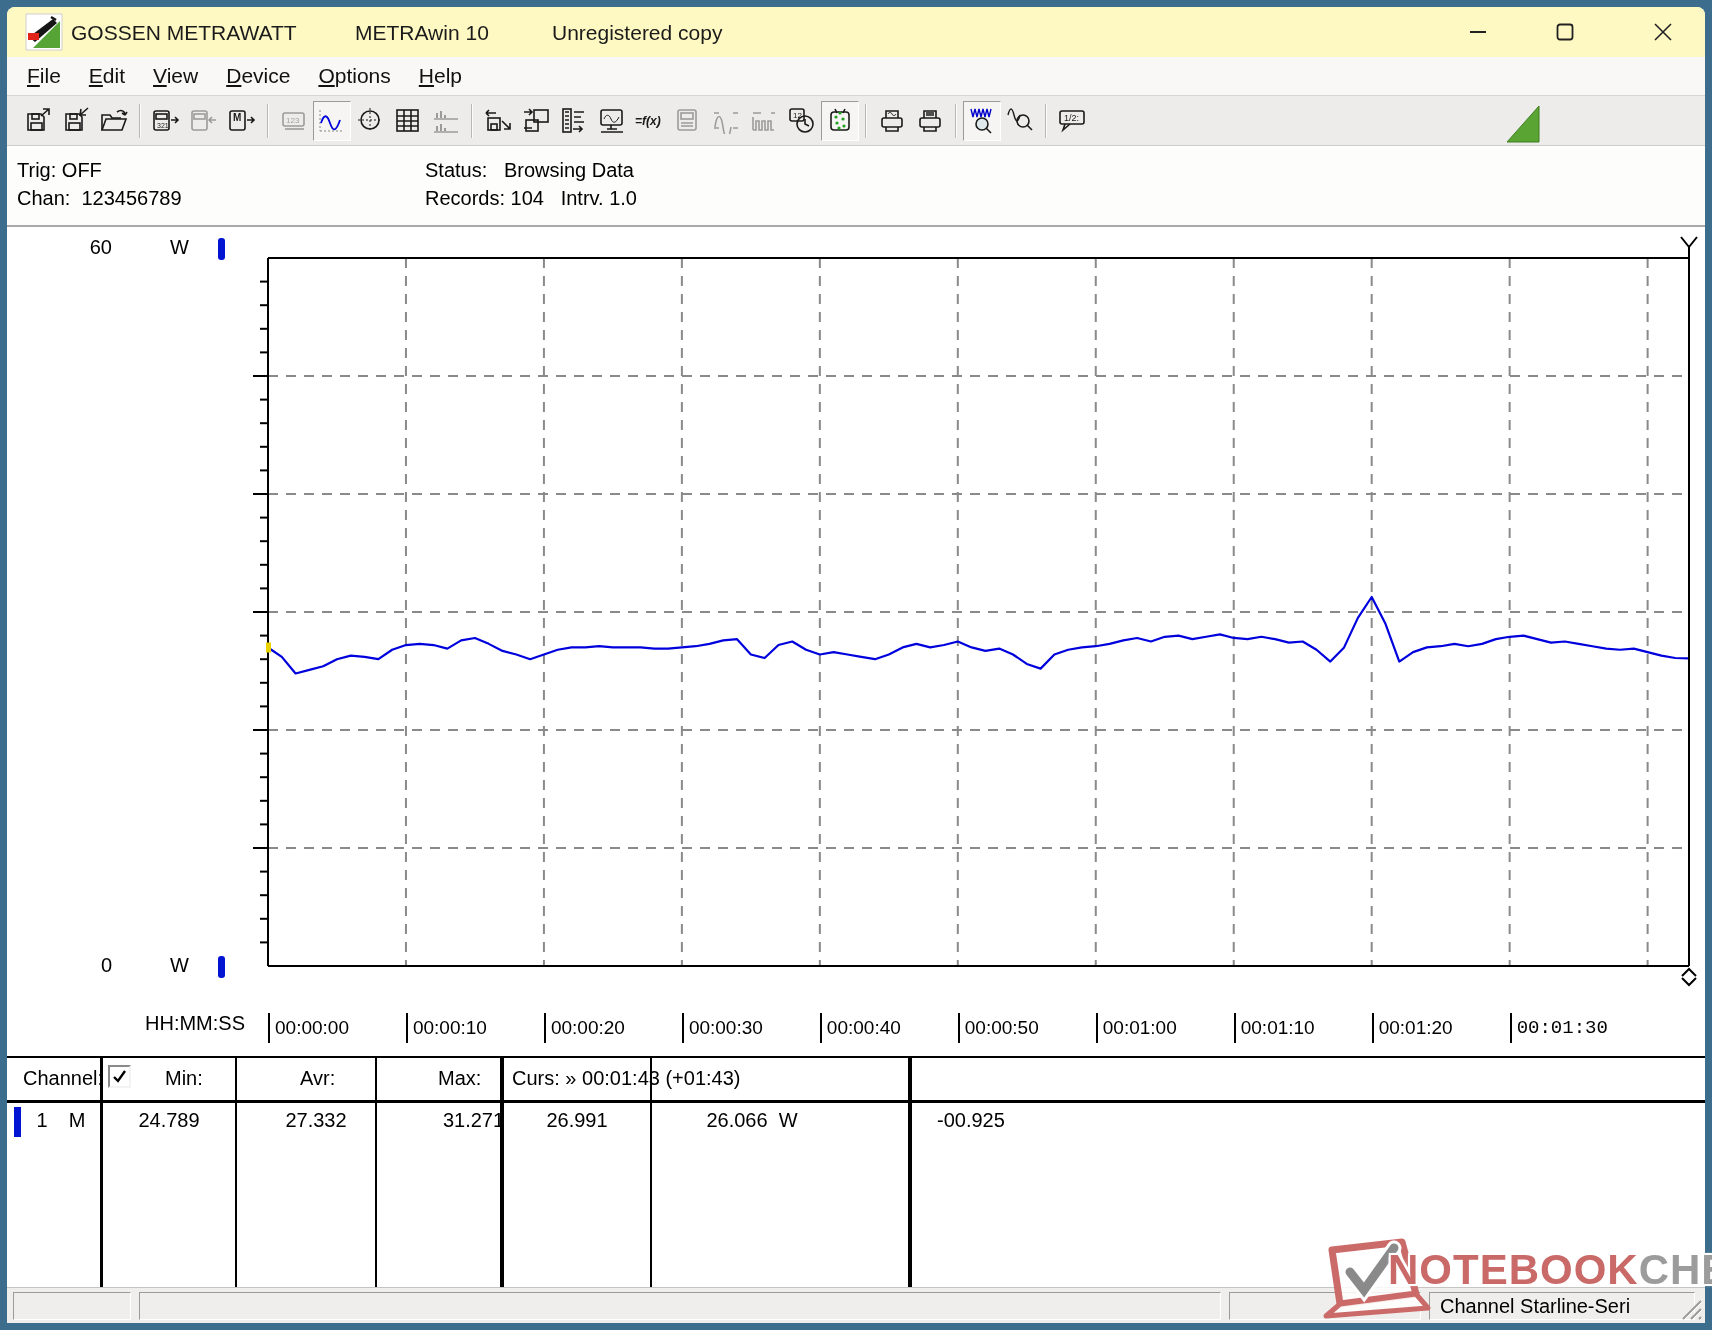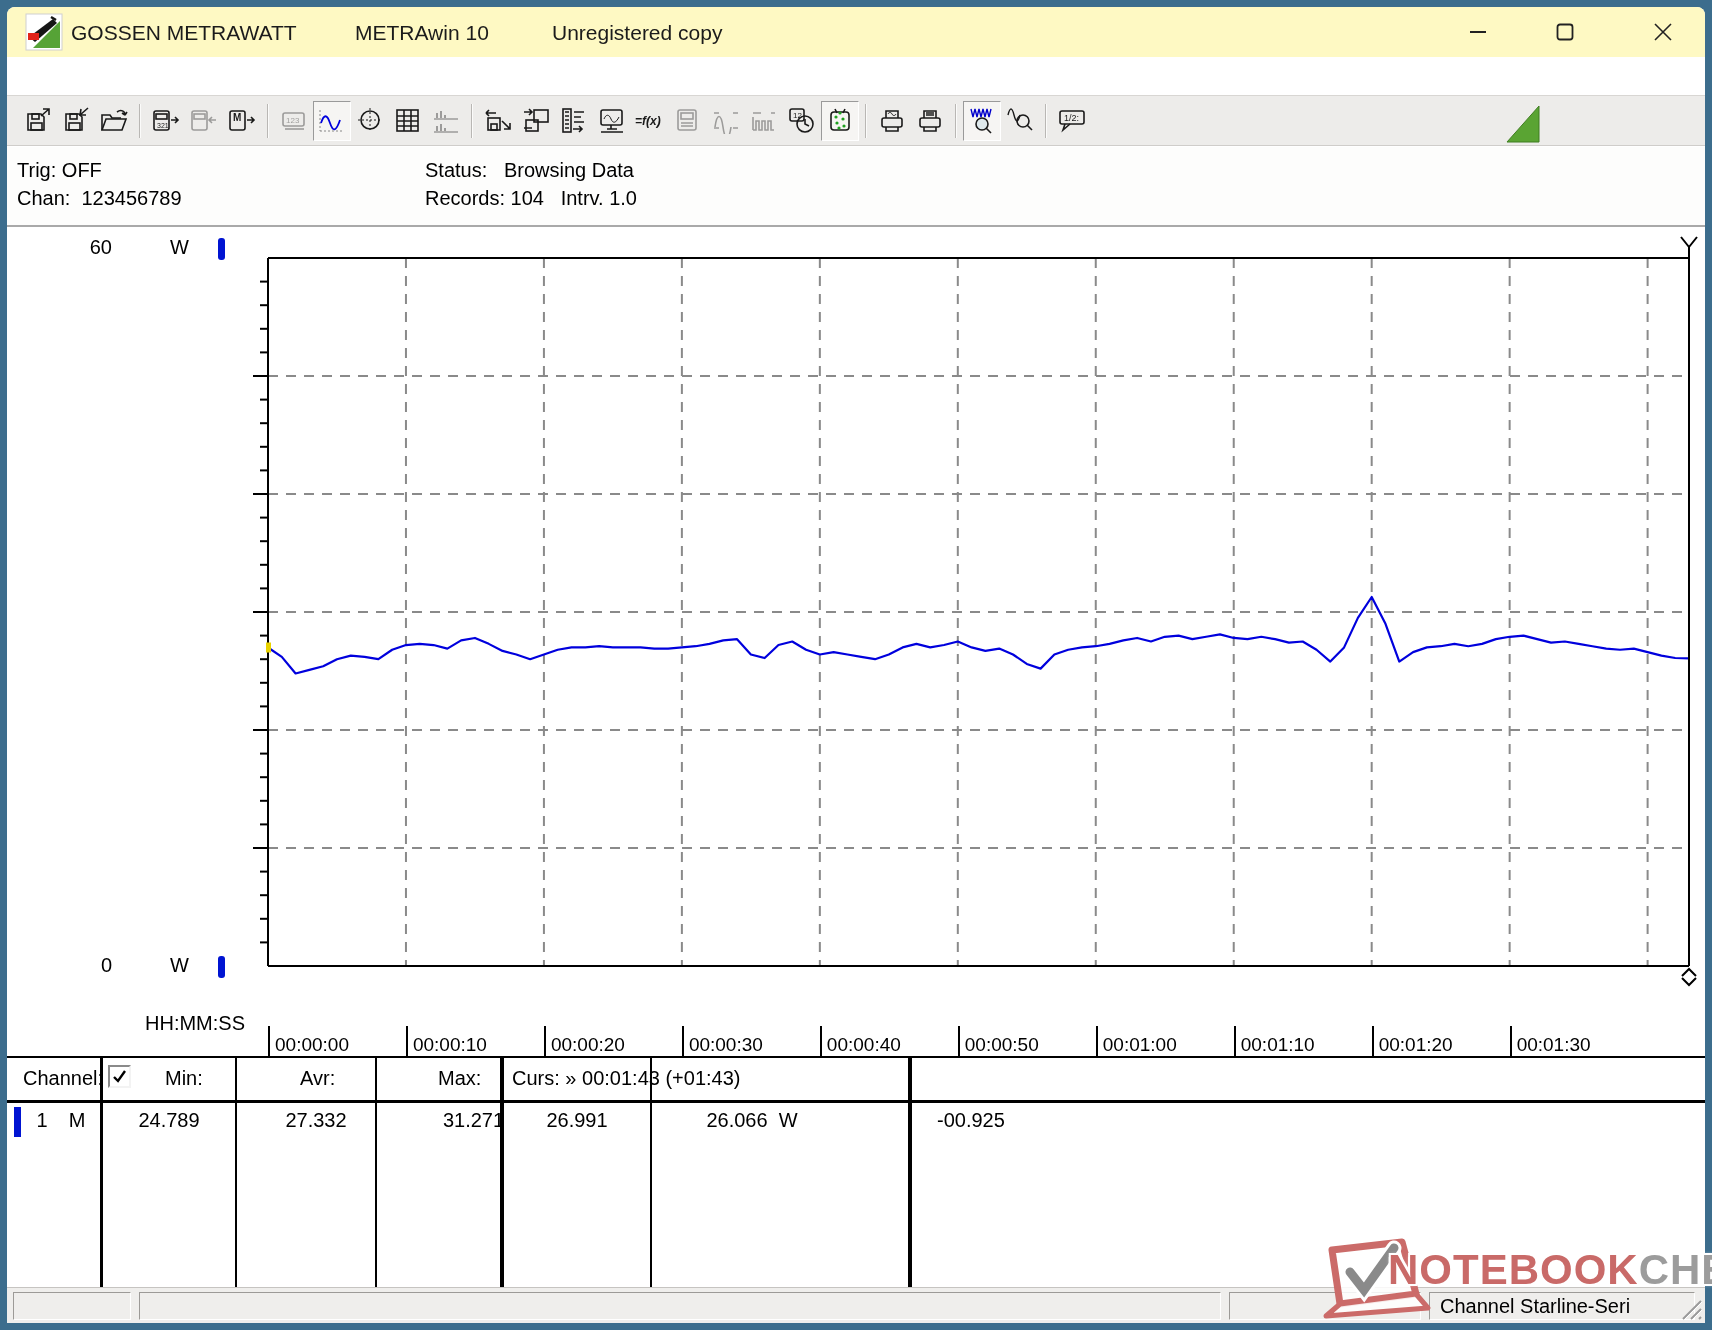--- a/index.html
+++ b/index.html
@@ -24,21 +24,21 @@
   .tb svg { display:block; }
   .ic { stroke:#1a1a1a; fill:none; stroke-width:1.6; }
   .icf { fill:#1a1a1a; stroke:none; }
   .ictext { font-family:"Liberation Sans", sans-serif; fill:#1a1a1a; stroke:none; }
   
   #infobar { position:absolute; left:0; top:140px; width:1698px; height:78px; background:#fdfdfc; font-size:20px; color:#000;text-decoration:underline; }
   
   #chartpanel { position:absolute; left:0; top:218px; width:1698px; height:835px; background:#ffffff; border-top:2px solid #a9a9a9; }
   .axlab { position:absolute; font-size:20px; color:#000; }
   .bluetick { position:absolute; width:7px; height:22px; background:#0014d2; border-radius:3px; }
-  .xlab { position:absolute; top:16px; height:32px; display:flex; align-items:flex-end; }
+  .xlab { position:absolute; top:4px; height:32px; display:flex; align-items:center; }
   .xlab .bar { width:2px; height:30px; background:#000; margin-right:5px; }
   .xlab .txt { font-size:19px; color:#000; }
   
   #tablepanel { position:absolute; left:0; top:1049px; width:1698px; height:231px; background:#fff; }
   .thead { position:absolute; top:6px; height:32px; font-size:20px; color:#000; display:flex; align-items:center;text-align:right; }
   .tval { position:absolute; top:48px; height:32px; font-size:20px; color:#000; display:flex; align-items:center; justify-content:center; }
   .vline { position:absolute; background:#000; }
   .hline { position:absolute; background:#000; }
   
   #statusbar { position:absolute; left:0; top:1280px; width:1698px; height:36px; background:#efeeec; border-top:1px solid #c6c4c1; }
@@ -77,20 +77,28 @@
           <rect x="1.5" y="1.5" width="15" height="15" rx="2.5" fill="none" stroke="#222" stroke-width="1.8"></rect>
         </svg>
     </div>
     <div class="winbtn" style="left:1630px;">
       <svg width="18" height="18" viewBox="0 0 18 18">
           <path d="M1 1l16 16M17 1L1 17" stroke="#222" stroke-width="1.6"></path>
         </svg>
     </div>
   </div>
 
+  <div id="menubar">
+    <div class="menu-item">File</div>
+    <div class="menu-item">Edit</div>
+    <div class="menu-item">View</div>
+    <div class="menu-item">Device</div>
+    <div class="menu-item">Options</div>
+    <div class="menu-item">Help</div>
+  </div>
 
   <div id="toolbar">
     <div class="tb">
         <svg width="27" height="27" viewBox="0 0 27 27">
           <path class="ic" d="M3 7h13l3 3v13H3z"></path>
           <rect class="ic" x="7" y="7" width="7" height="5"></rect>
           <rect class="ic" x="6" y="16" width="11" height="7"></rect>
           <path class="ic" d="M16 9l8-7m-6 0h6v6"></path>
         </svg>
       </div>
@@ -331,21 +339,21 @@
           <span class="txt">00:01:00</span>
         </div>
         <div class="xlab" style="left: 1226.73px;">
           <span class="bar"></span>
           <span class="txt">00:01:10</span>
         </div>
         <div class="xlab" style="left: 1364.69px;">
           <span class="bar"></span>
           <span class="txt">00:01:20</span>
         </div>
-        <div class="xlab" style="left: 1502.65px;">
+        <div class="xlab" style="left: 1502.65px; font-family: Liberation Mono, monospace;">
           <span class="bar"></span>
           <span class="txt">00:01:30</span>
         </div>
       </div>
   </div>
 
   <div id="tablepanel">
     <div class="hline" style="left:0;top:0;width:1698px;height:2px;"></div>
     <div class="hline" style="left:0;top:44px;width:1698px;height:3px;"></div>
 

